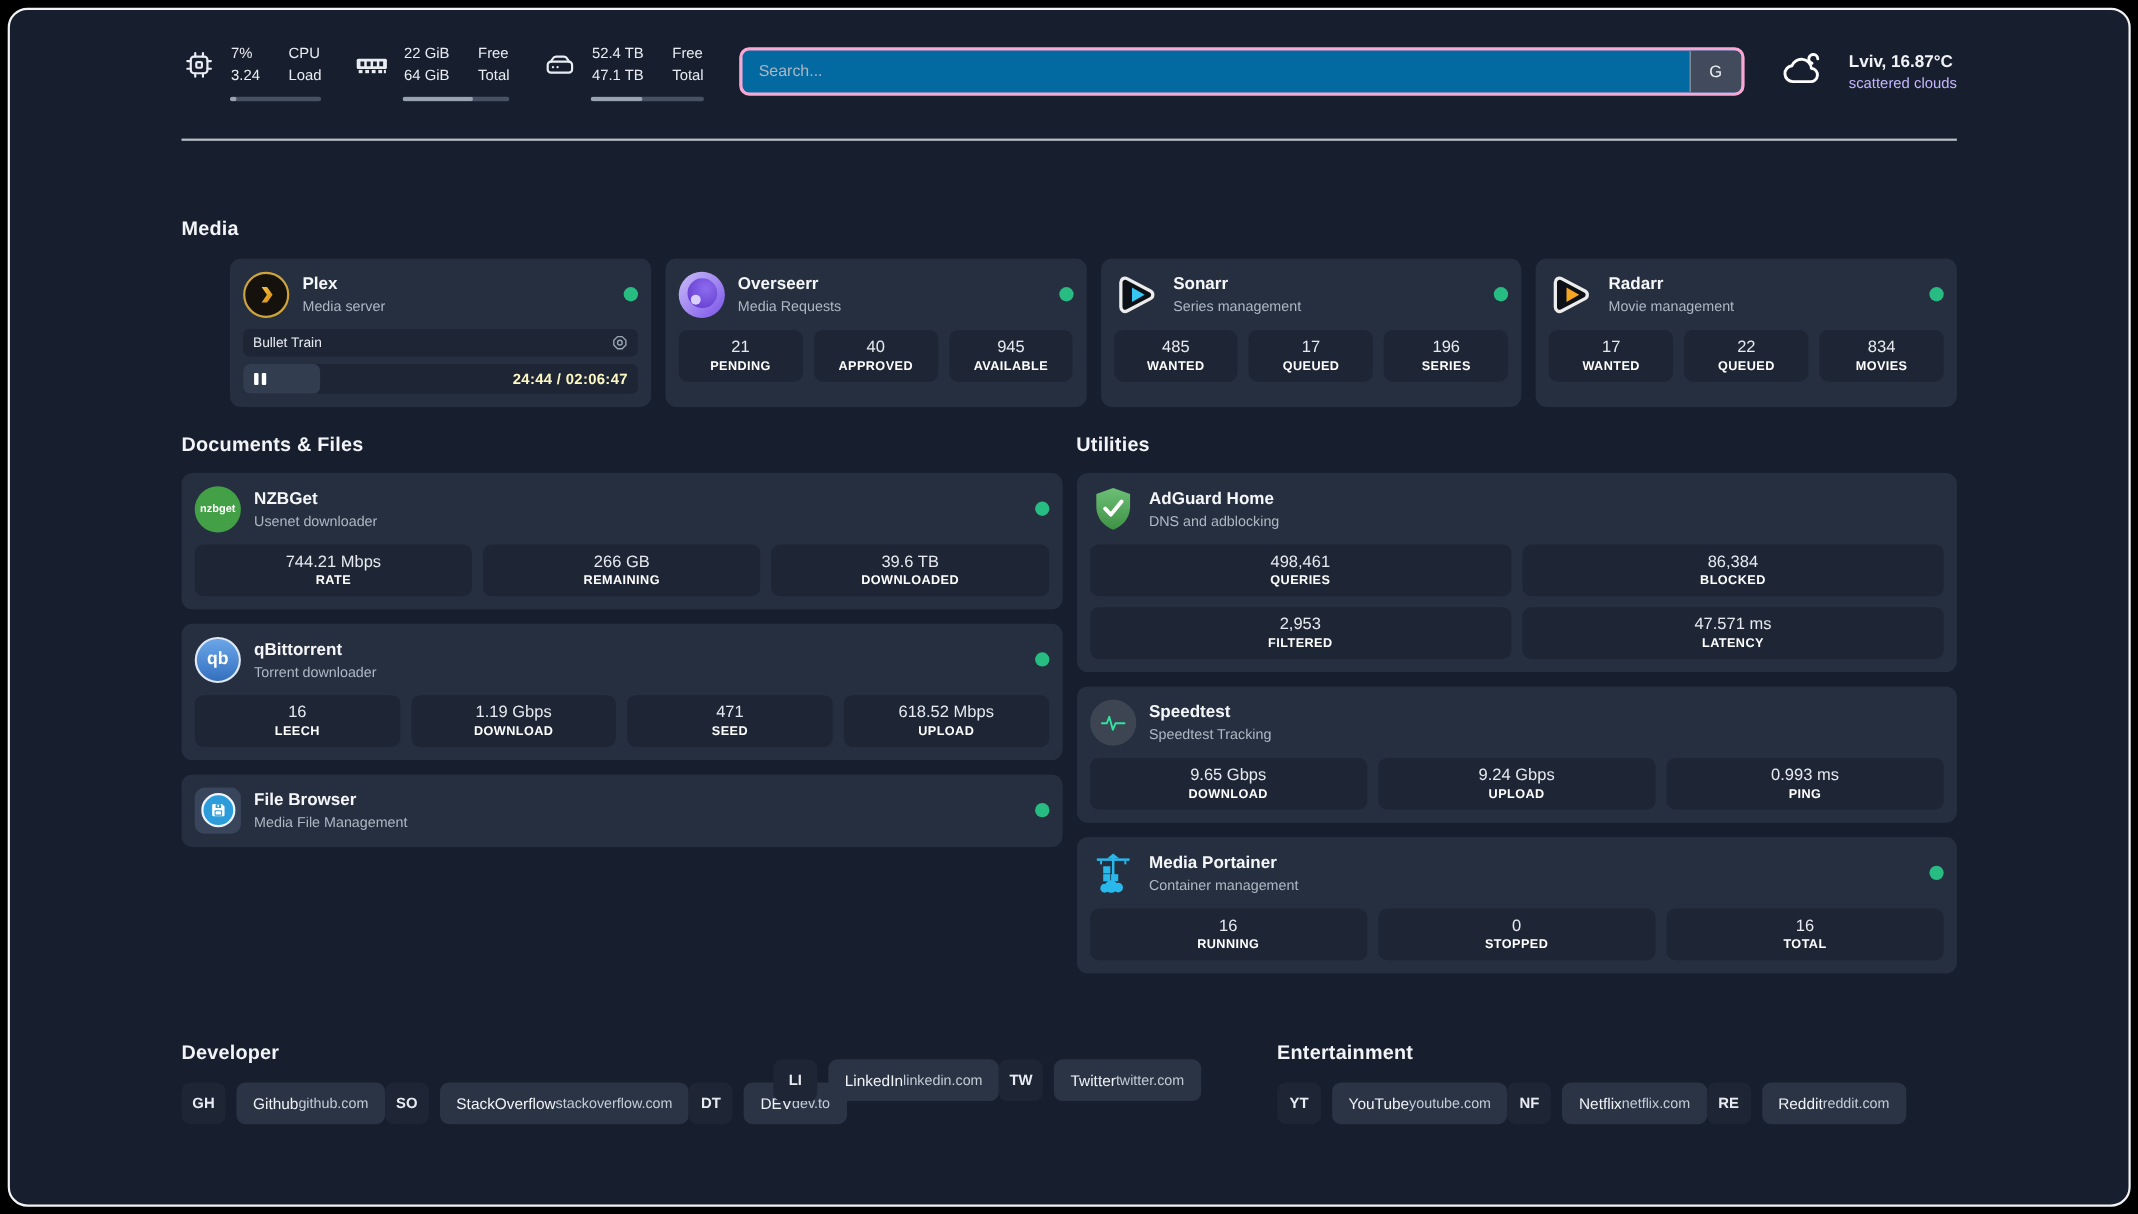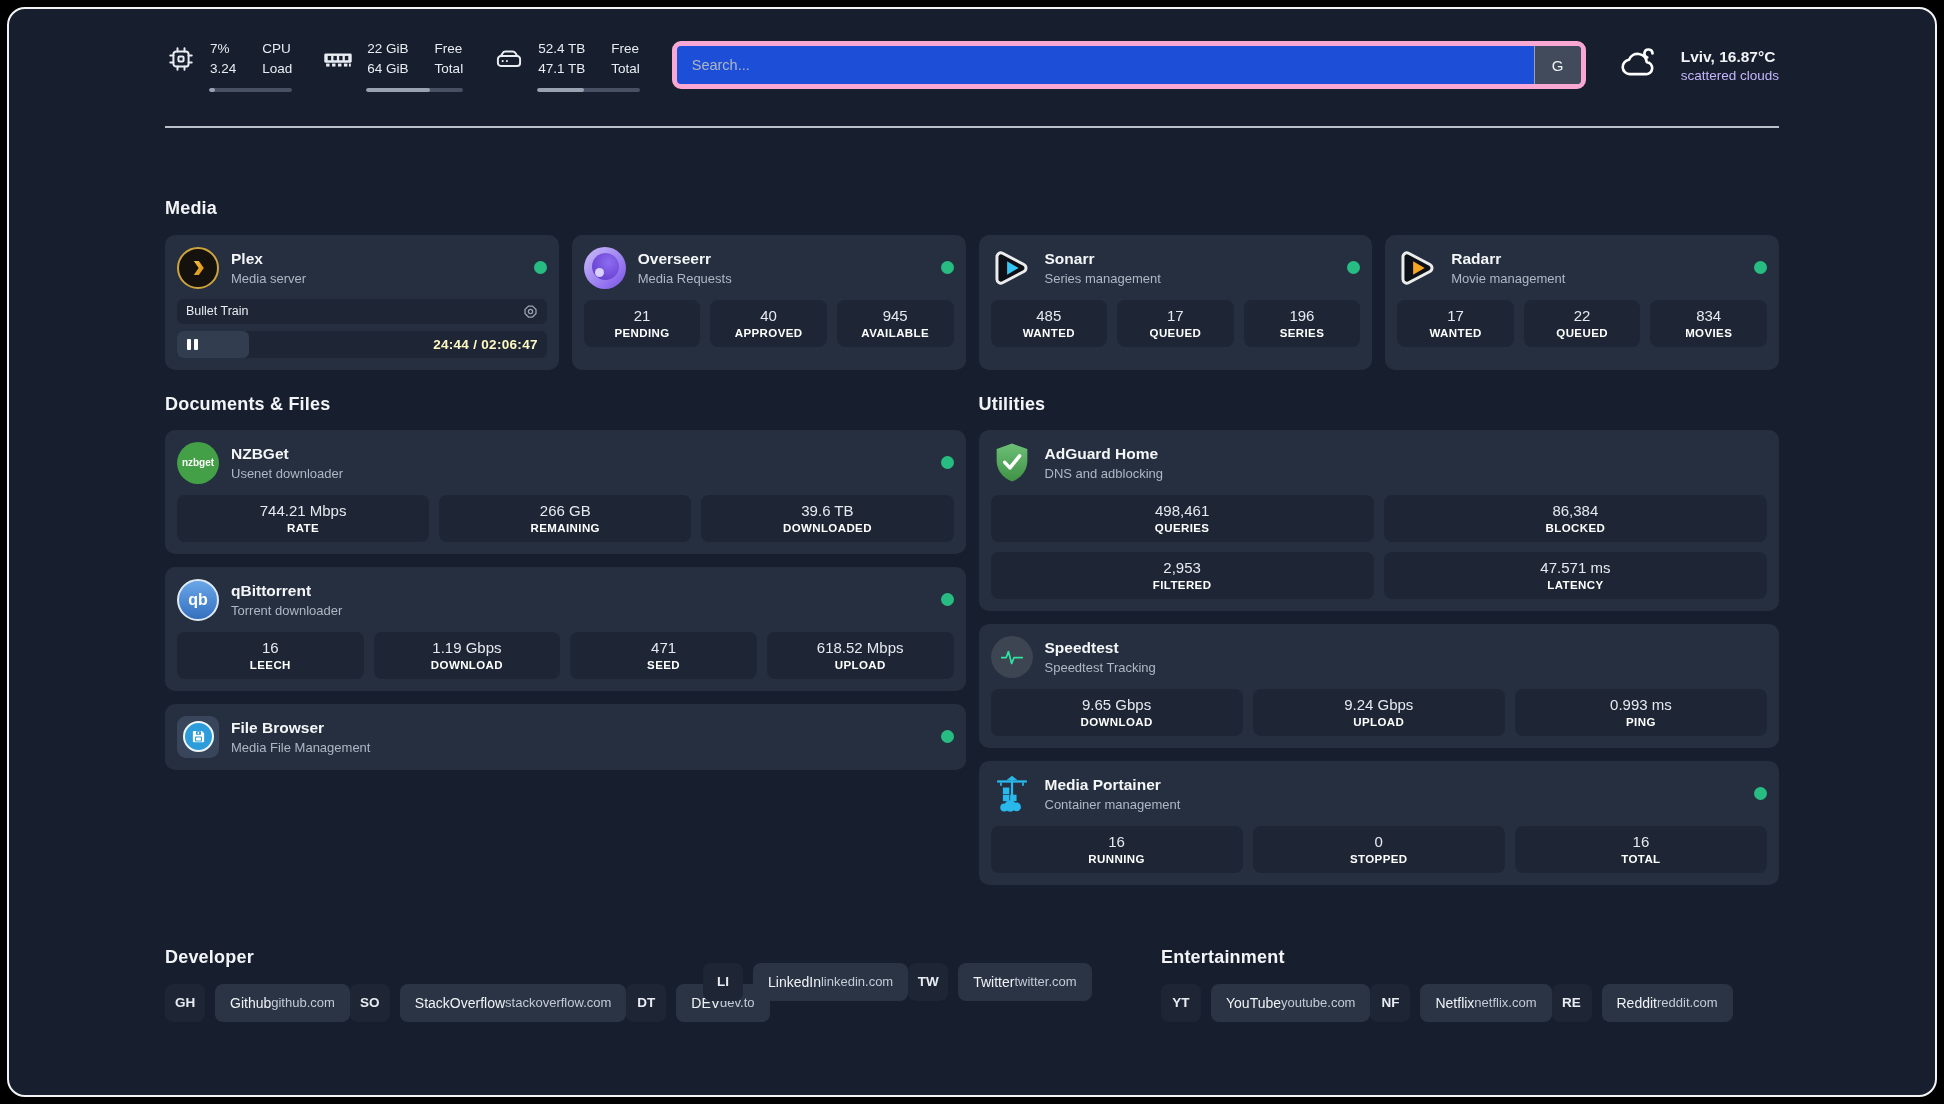--- a/index.html
+++ b/index.html
@@ -10,36 +10,36 @@
 
   
   .topbar{display:flex;align-items:center;gap:28px;padding-top:30px;}
   .sys-widgets{display:flex;gap:30px;flex:none;}
   .sys-widget{position:relative;display:flex;align-items:center;gap:13px;padding-bottom:12px;}
   .sys-icon{display:flex;align-items:center;justify-content:center;width:32px;flex:none;}
   .sys-cols{display:flex;gap:26px;}
   .sys-col{display:flex;flex-direction:column;font-size:13.5px;line-height:1.5;color:#e9edf3;font-weight:500;}
   .sys-bar{position:absolute;left:44px;right:0;bottom:0;height:4px;border-radius:2px;background:#475163;overflow:hidden;}
   .sys-bar-fill{height:100%;border-radius:2px;background:#98a2b1;}
-  .searchbox{flex:1;display:flex;align-items:stretch;height:38px;border:5px solid #f9a8d4;border-radius:9px;
-    background:#1d4ed8;overflow:hidden;margin:0 4px;}
+  .searchbox{flex:1;display:flex;align-items:stretch;height:38px;border:3px solid #f9a8d4;border-radius:9px;
+    background:#0369a1;overflow:hidden;margin:0 4px;}
   .searchbox input{flex:1;background:transparent;border:none;outline:none;color:#dfe4ec;font-size:14.5px;
     padding:0 15px;font-family:inherit;}
   .searchbox input::placeholder{color:#aeb6c3;}
   .search-g{width:47px;background:#414b5b;border:none;border-left:1px solid #98a0ae;color:#eef1f5;
     font-size:15px;font-weight:500;cursor:pointer;font-family:inherit;}
   .weather{display:flex;align-items:center;gap:21px;flex:none;color:#f1f3f6;}
   .weather-main{font-size:15.5px;font-weight:600;line-height:1.35;}
   .weather-sub{font-size:13.5px;color:#c4b5fd;font-weight:400;}
   .divider{margin:34px 0 0;border:none;border-top:2px solid #ccd2da;opacity:.9;}
 
   
   h2.sec-title{margin:0;font-size:18px;font-weight:600;color:#f2f4f7;letter-spacing:.2px;}
   .section-media{margin-top:70px;}
-  .media-grid{margin-top:16px;display:grid;grid-template-columns:repeat(4,1fr);gap:13px;}
+  .media-grid{margin-top:16px;display:grid;grid-template-columns:repeat(4,1fr);gap:13px;margin-left:44px;}
   .row2{margin-top:24px;display:grid;grid-template-columns:1fr 1fr;gap:13px;align-items:start;}
   .card-stack{margin-top:15px;display:flex;flex-direction:column;gap:13px;}
 
   
   .app-card{background:#262f3f;border-radius:10px;padding:12px;cursor:pointer;}
   .app-head{display:flex;align-items:center;gap:12px;}
   .app-icon{width:42px;height:42px;flex:none;display:flex;align-items:center;justify-content:center;}
   .app-meta{display:flex;flex-direction:column;}
   .app-name{font-size:15.5px;font-weight:600;color:#f4f6f8;}
   .app-desc{font-size:13px;color:#aeb7c4;margin-top:3px;}

